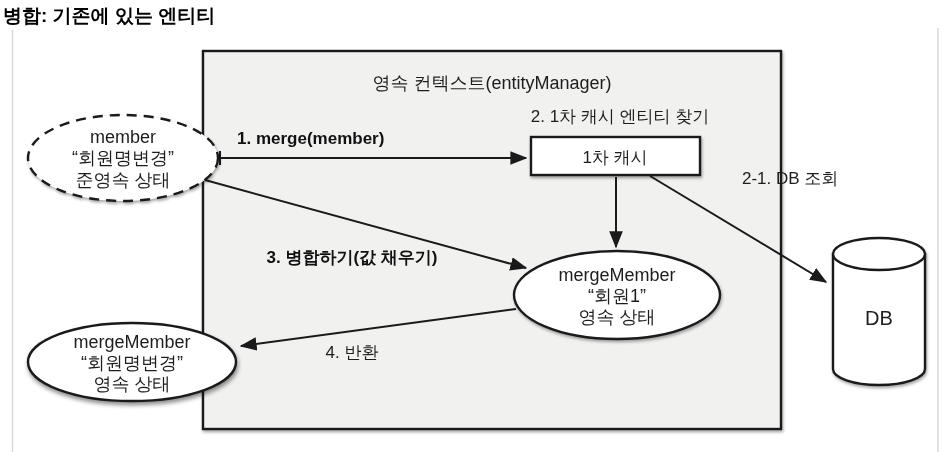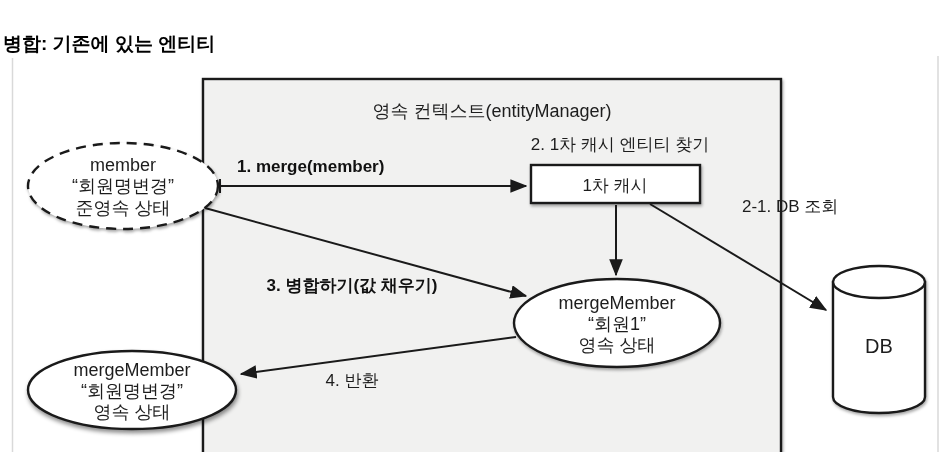--- a/index.html
+++ b/index.html
@@ -8,21 +8,20 @@
     background: #ffffff;
     width: 948px;
     height: 452px;
     overflow: hidden;
     font-family: "Liberation Sans", sans-serif;
   }
   .stage {
     position: relative;
     width: 948px;
     height: 324px;
-    margin-top: 28px;
   }
   svg { display: block; }
   .t  { font-family: "Liberation Sans", sans-serif; fill: #1d1d1d; }
   .t17 { font-size: 17px; }
   .t18 { font-size: 18px; }
   .t20 { font-size: 20px; }
   .t19b { font-size: 19px; font-weight: bold; fill: #000; }
   .bold { font-weight: bold; fill: #111; }
   .ln { stroke: #1a1a1a; stroke-width: 2; fill: none; }
   .shape { stroke: #1a1a1a; stroke-width: 2.4; }

